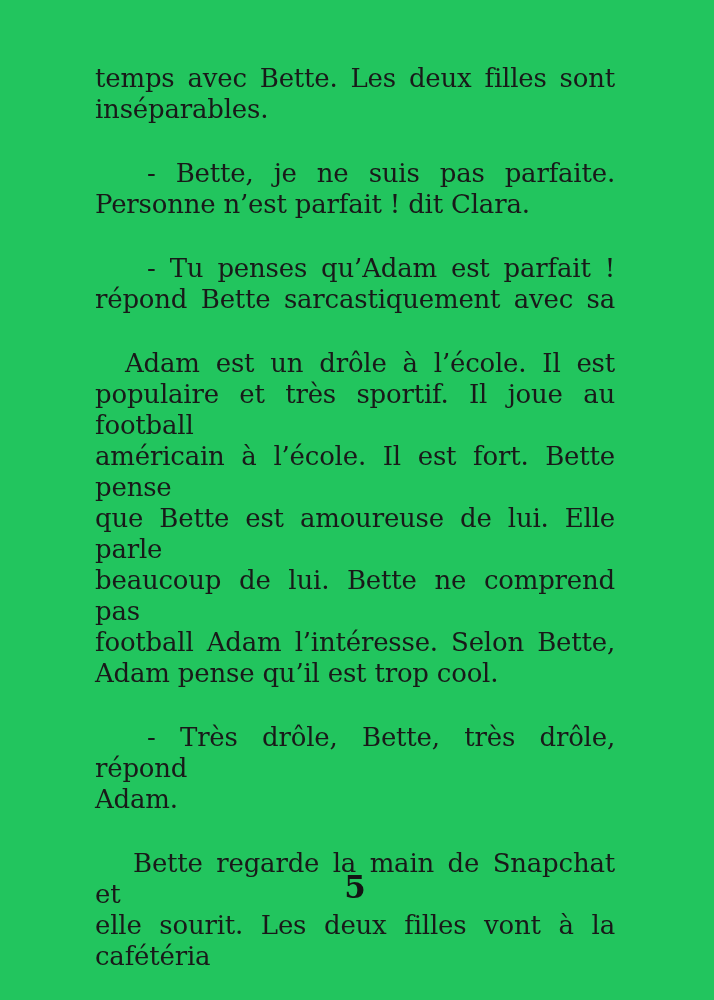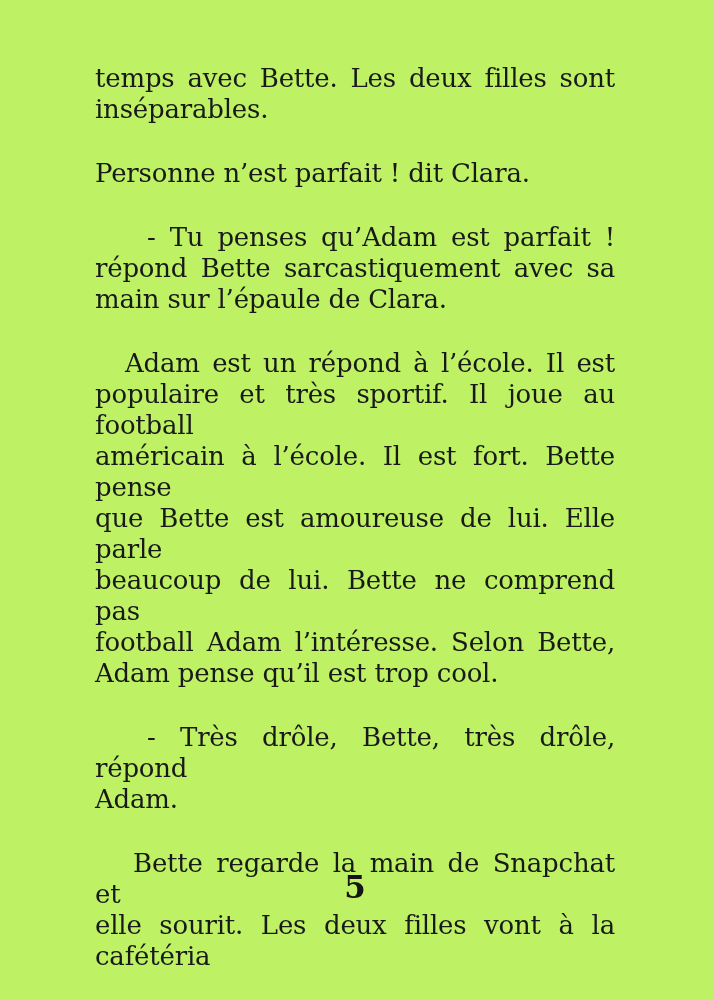--- a/index.html
+++ b/index.html
@@ -10,21 +10,21 @@
   body {
     width: 714px;
     height: 1000px;
     font-family: "DejaVu Serif", "Liberation Serif", serif;
     color: #191919;
   }
   .page {
     position: relative;
     width: 714px;
     height: 1000px;
-    background: #bef264;
+    background: #22c55e;
     overflow: hidden;
   }
   .content {
     position: absolute;
     left: 95px;
     top: 63px;
     width: 520px;
     font-size: 26px;
     line-height: 31px;
     letter-spacing: -0.2px;
@@ -64,31 +64,31 @@
 
 <div class="page">
   <div class="content">
 
     <div class="para">
       <div class="line">temps avec Bette. Les deux filles sont</div>
       <div class="line last">inséparables.</div>
     </div>
 
     <div class="para">
+      <div class="line ind-52">- Bette, je ne suis pas parfaite.</div>
       <div class="line last">Personne n’est parfait ! dit Clara.</div>
     </div>
 
     <div class="para">
       <div class="line ind-52">- Tu penses qu’Adam est parfait !</div>
       <div class="line">répond Bette sarcastiquement avec sa</div>
-      <div class="line last">main sur l’épaule de Clara.</div>
     </div>
 
     <div class="para">
-      <div class="line ind-30">Adam est un répond à l’école. Il est</div>
+      <div class="line ind-30">Adam est un drôle à l’école. Il est</div>
       <div class="line">populaire et très sportif. Il joue au football</div>
       <div class="line">américain à l’école. Il est fort. Bette pense</div>
       <div class="line">que Bette est amoureuse de lui. Elle parle</div>
       <div class="line">beaucoup de lui. Bette ne comprend pas</div>
       <div class="line">football Adam l’intéresse. Selon Bette,</div>
       <div class="line last">Adam pense qu’il est trop cool.</div>
     </div>
 
     <div class="para">
       <div class="line ind-52">- Très drôle, Bette, très drôle, répond</div>

